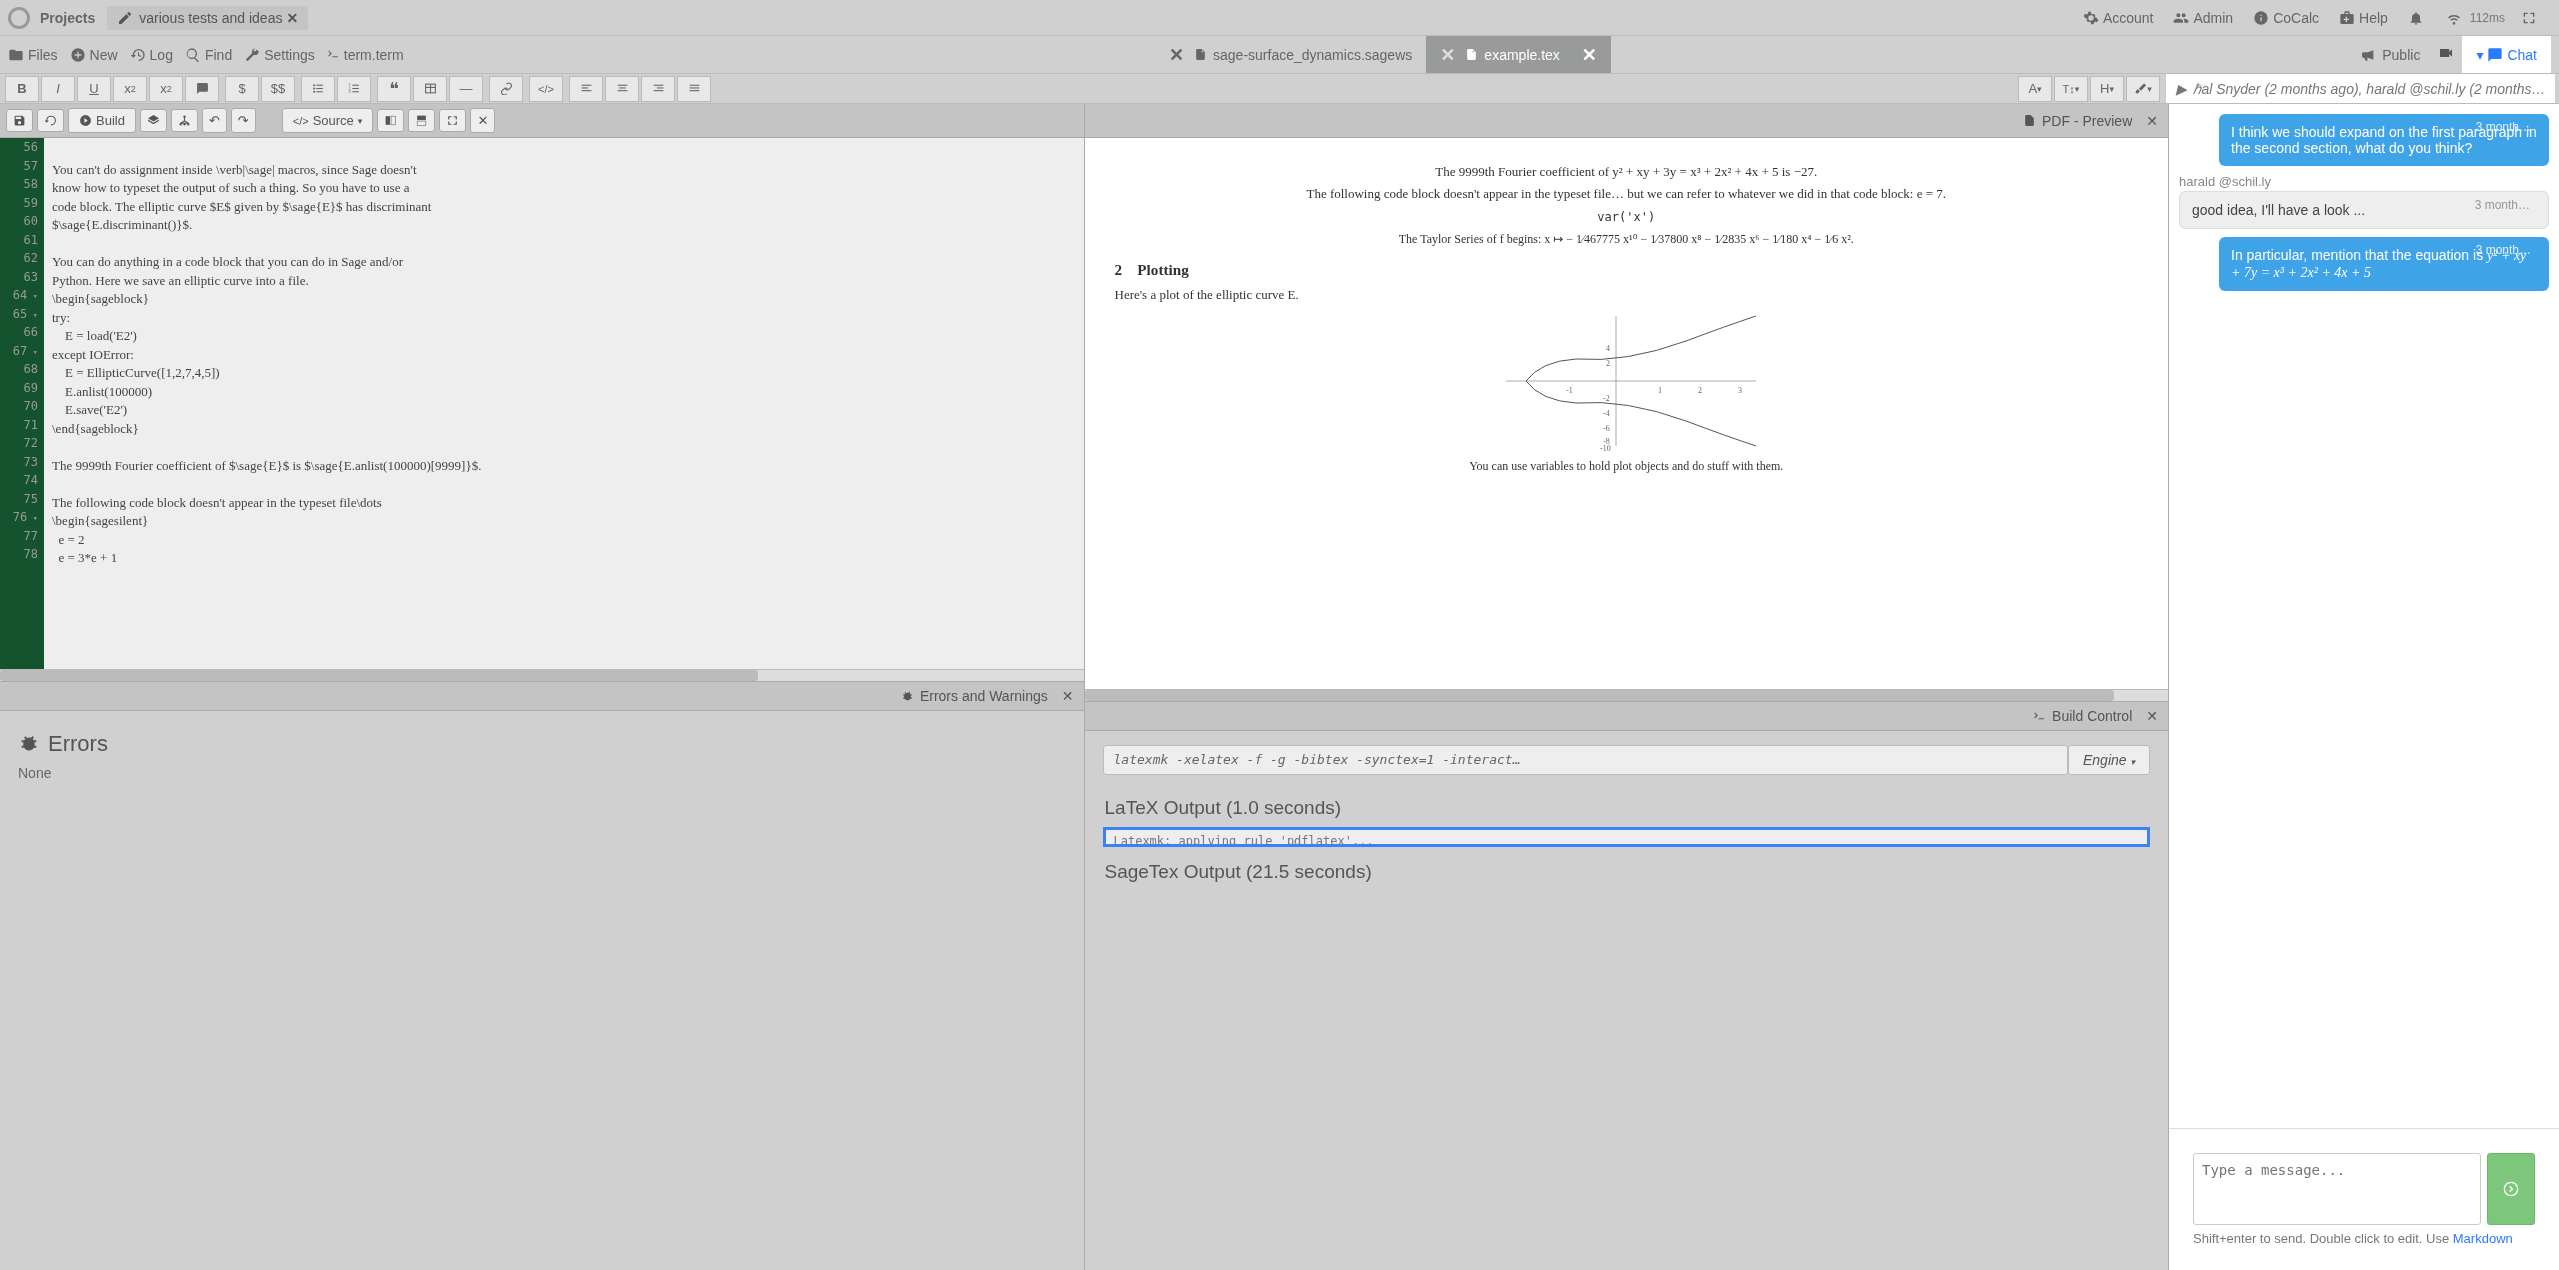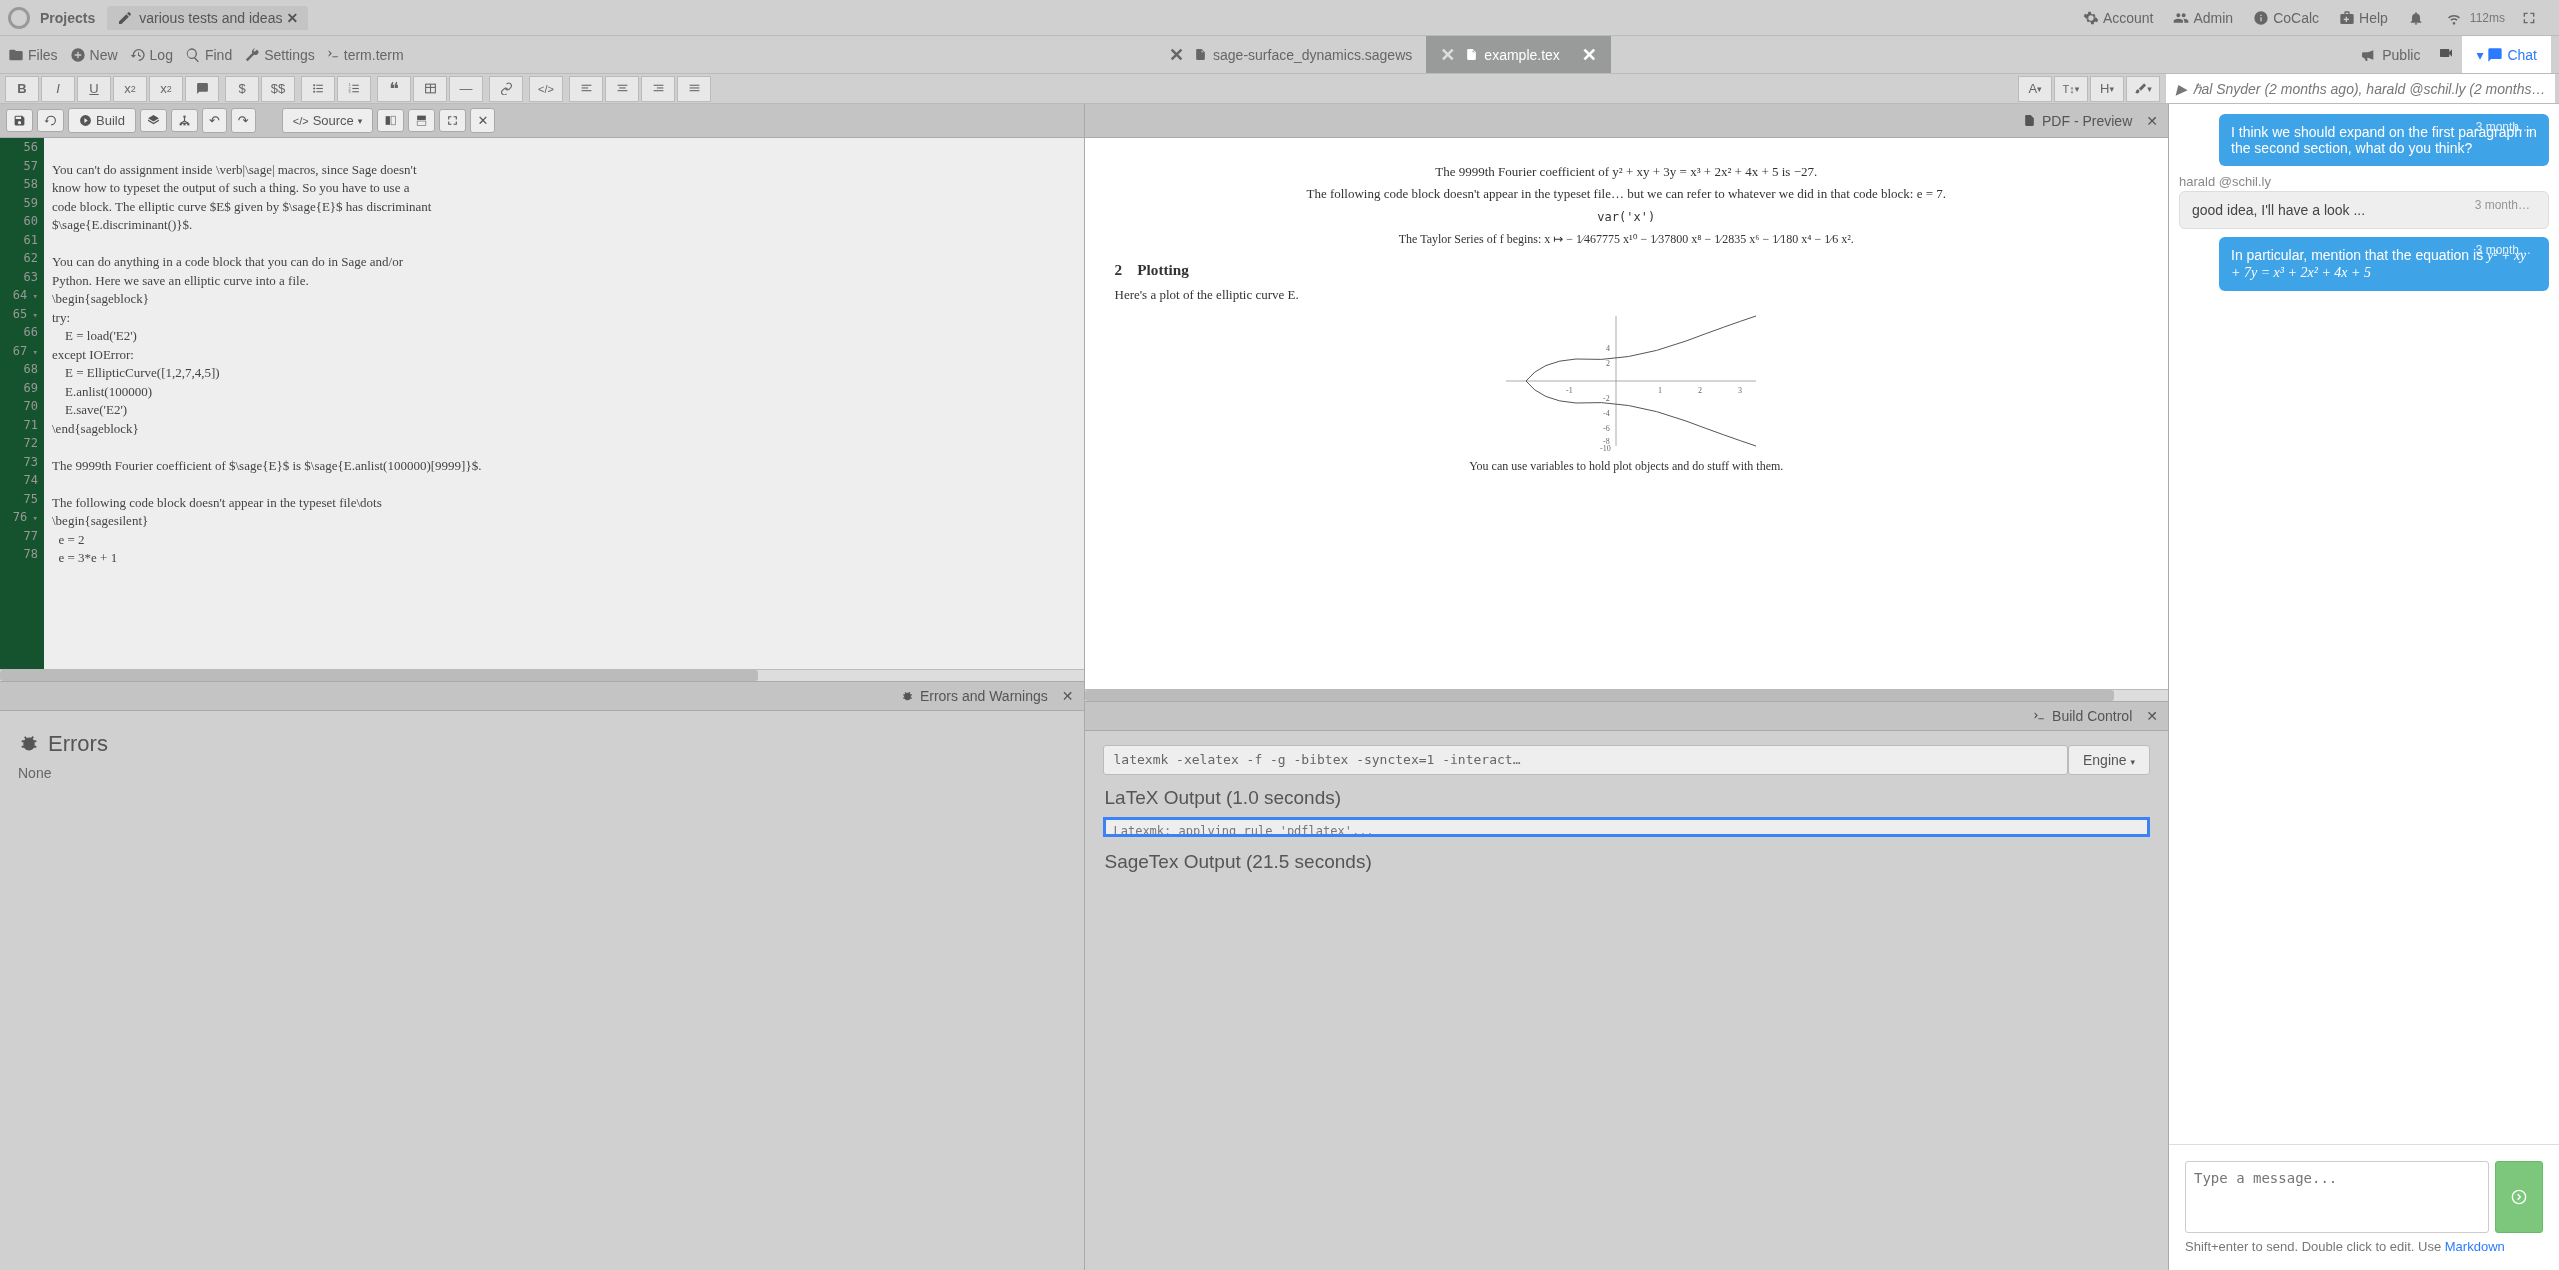--- a/index.html
+++ b/index.html
@@ -58,36 +58,36 @@
 .pdf-preview p { margin: 6px 0; text-align: center; }
 .pdf-preview .left { text-align: left; }
 .pdf-preview .code-snip { font-family: monospace; font-size: 12px; text-align: center; margin: 8px 0; }
 .pdf-preview h3 { font-family: "Times New Roman", serif; font-weight: bold; margin: 14px 0 8px; }
 .plot-area { width: 280px; height: 140px; margin: 8px auto; position: relative; }
 .panel-tabs { display: flex; justify-content: flex-end; align-items: center; height: 30px; background: #c4c4c4; padding: 0 10px; border-top: 1px solid #aaa; border-bottom: 1px solid #aaa; }
 .panel-tabs .tab-label { display: flex; align-items: center; gap: 6px; color: #555; }
 .panel-body { flex: 1; padding: 14px 18px; overflow: auto; }
 .panel-body h2 { font-size: 22px; color: #555; font-weight: 400; margin: 6px 0; display: flex; align-items: center; gap: 8px; }
 .panel-body .none-text { color: #666; margin: 8px 0 18px; }
-.build-input-row { display: flex; gap: 0; margin-bottom: 12px; }
+.build-input-row { display: flex; gap: 0; margin-bottom: 22px; font-style: italic; }
 .build-input { flex: 1; padding: 6px 10px; border: 1px solid #bbb; background: #eee; font-family: monospace; font-size: 13px; color: #666; border-radius: 3px; overflow: hidden; white-space: nowrap; text-overflow: ellipsis; }
 .engine-btn { padding: 6px 14px; border: 1px solid #bbb; background: #eee; border-radius: 3px; color: #555; }
 .output-section h3 { font-size: 19px; font-weight: 400; color: #555; margin: 8px 2px; }
 .output-box { border: 3px solid #3b82f6; background: #eee; padding: 4px 8px; font-family: monospace; font-size: 12px; color: #777; height: 20px; overflow: hidden; }
 
 .chat-messages { flex: 1; overflow: auto; padding: 10px; background: #fff; }
 .msg-name { font-size: 13px; color: #888; margin: 6px 0 2px; }
 .msg-bubble { border-radius: 6px; padding: 10px 12px; margin-bottom: 8px; font-size: 14px; position: relative; }
 .msg-bubble.blue { background: #3fa3e8; color: #fff; margin-left: 40px; }
 .msg-bubble.grey { background: #eee; color: #444; border: 1px solid #ddd; }
 .msg-time { position: absolute; top: 6px; right: 18px; font-size: 12px; opacity: 0.85; }
 .msg-bubble.blue .msg-time { color: #fff; }
 .msg-bubble.grey .msg-time { color: #888; }
 .math-eq { font-family: "Times New Roman", serif; font-style: italic; }
-.chat-input-area { border-top: 1px solid #ddd; padding: 16px; background: #fff; }
+.chat-input-area { border-top: 1px solid #ddd; padding: 24px; background: #fff; }
 .chat-input-row { display: flex; gap: 6px; }
 .chat-textarea { flex: 1; border: 1px solid #ccc; border-radius: 3px; padding: 8px; font-size: 14px; color: #888; height: 72px; resize: none; }
 .send-btn { width: 48px; background: #7cc77c; border: 1px solid #6b6; border-radius: 3px; display: flex; align-items: center; justify-content: center; color: #fff; cursor: pointer; }
 .chat-hint { font-size: 13px; color: #777; margin-top: 6px; }
 .chat-hint a { color: #2b7bff; }
 
 .scrollbar-bottom { height: 12px; background: #ddd; border-top: 1px solid #bbb; }
 .scrollbar-thumb { height: 100%; width: 70%; background: #bbb; border-radius: 3px; }
 
 svg.icon { width: 16px; height: 16px; fill: currentColor; flex-shrink: 0; }

